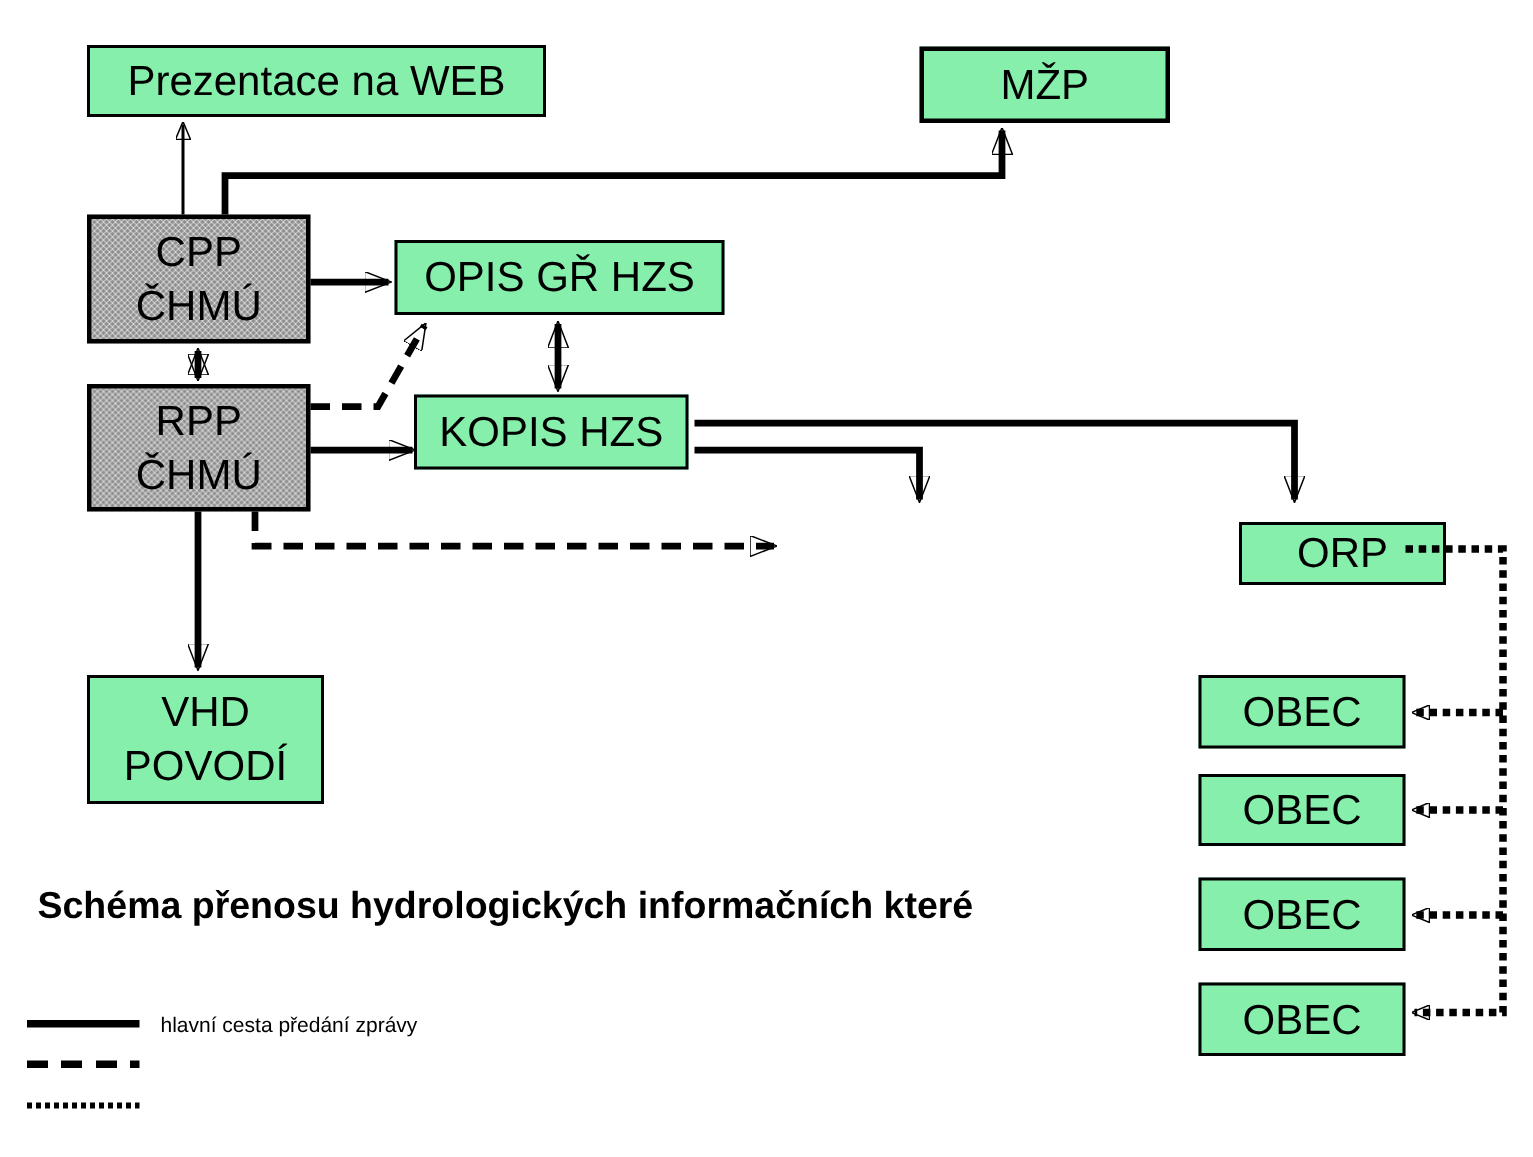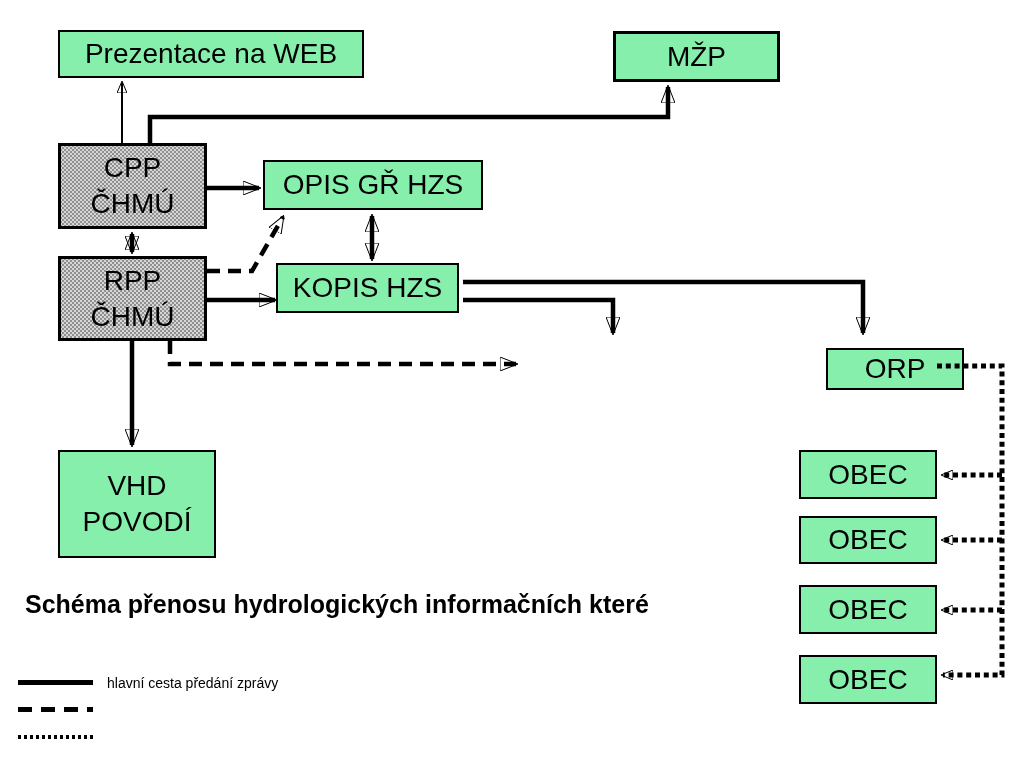--- a/index.html
+++ b/index.html
@@ -24,21 +24,21 @@
     background-position:0 0, 2px 2px;
   }
   #n-prezentace { left:58px;  top:30px;  width:306px; height:48px; }
   #n-mzp        { left:613px; top:31px;  width:167px; height:51px; }
   #n-cpp        { left:58px;  top:143px; width:149px; height:86px; }
   #n-rpp        { left:58px;  top:256px; width:149px; height:85px; }
   #n-opis       { left:263px; top:160px; width:220px; height:50px; }
   #n-kopis      { left:276px; top:263px; width:183px; height:50px; }
   #n-kraj       { left:522px; top:338px; width:185px; height:50px; }
   #n-orp        { left:826px; top:338px; width:138px; height:42px;margin-top:10px; }
-  #n-vhd        { left:58px;  top:450px; width:158px; height:108px; }
+  #n-vhd        { left:58px;  top:450px; width:158px; height:86px; }
   #n-obec1      { left:799px; top:450px; width:138px; height:49px; }
   #n-obec2      { left:799px; top:516px; width:138px; height:48px; }
   #n-obec3      { left:799px; top:585px; width:138px; height:49px; }
   #n-obec4      { left:799px; top:655px; width:138px; height:49px; }
 
   #connectors { position:absolute; left:0; top:0; pointer-events:none; }
   #connectors path { fill:none; stroke:#000; }
   .ln-thick  { stroke-width:4.5px; }
   .ln-thin   { stroke-width:2px; }
   .ln-dashed { stroke-width:4.5px; stroke-dasharray:13 8; }

